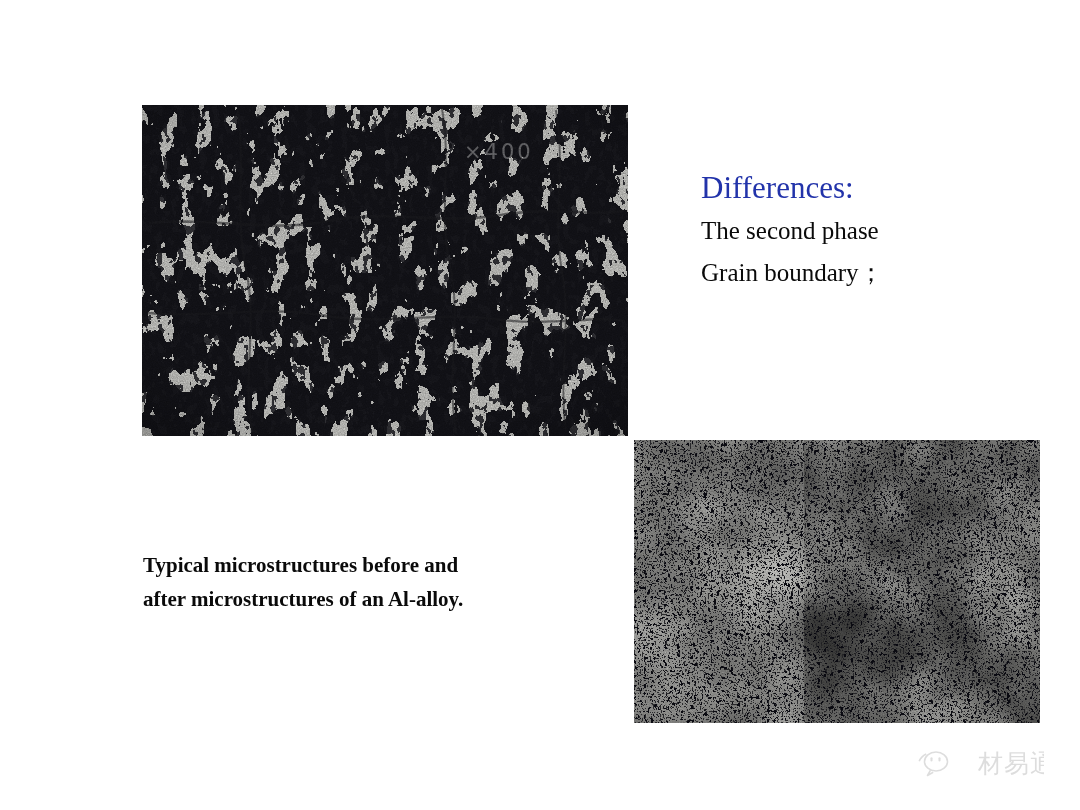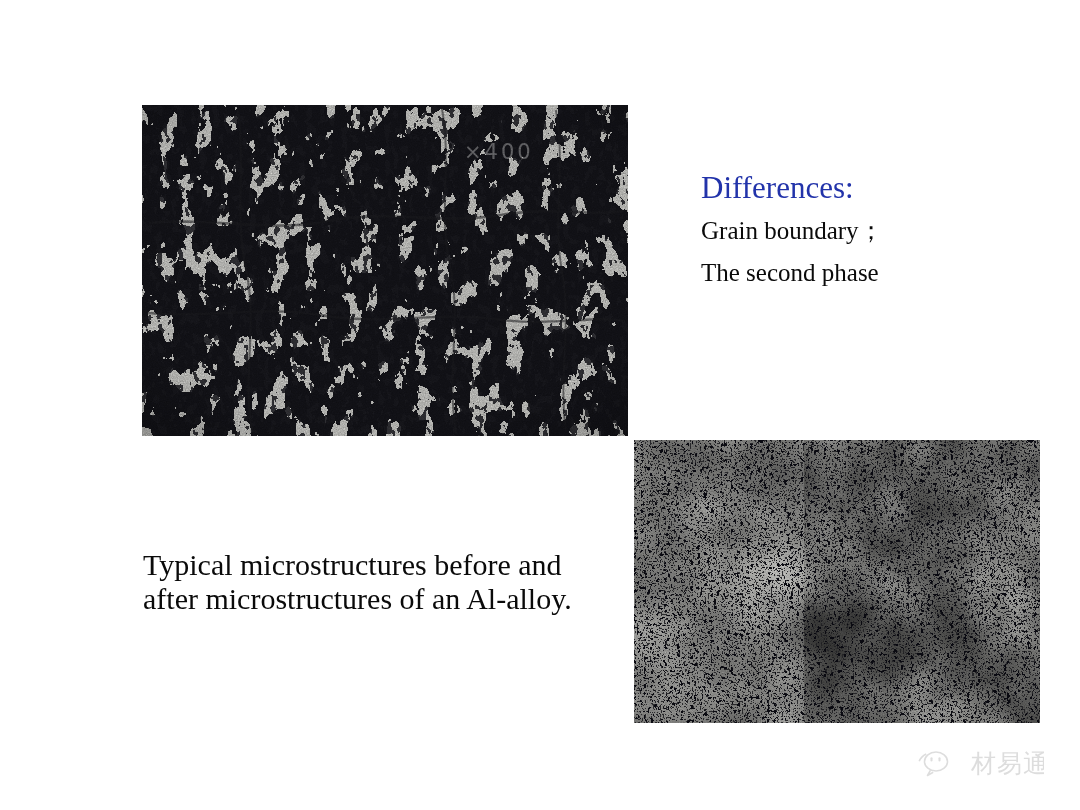--- a/index.html
+++ b/index.html
@@ -65,34 +65,35 @@
     white-space: nowrap;
   }
 
   #caption-block {
     position: absolute;
     left: 143px;
     top: 548px;
     width: 470px;
   }
   .caption-line {
-    font-size: 30px;
+    font-size: 21px;
     line-height: 34px;
     color: #0a0a0a;
     white-space: nowrap;
+    font-weight: bold;
   }
 
   
   #watermark {
     position: absolute;
     left: 918px;
     top: 748px;
     display: flex;
     align-items: center;
-    gap: 7px;
+    gap: 14px;
     opacity: 0.95;
   }
   #watermark-logo { display: block; }
   #watermark-text {
     font-family: "DejaVu Sans", "Liberation Sans", sans-serif;
     font-size: 25px;
     line-height: 30px;
     color: #dcdcdc;
     letter-spacing: 1px;
     white-space: nowrap;
@@ -228,22 +229,22 @@
       <rect x="0" y="0" width="406" height="283" filter="url(#speckleFine)" opacity="0.9"></rect>
 
       <rect x="0" y="0" width="406" height="283" filter="url(#speckleCoarse)"></rect>
 
       <rect x="0" y="0" width="406" height="283" filter="url(#homoGrain)" opacity="0.5"></rect>
     </svg>
   </div>
 
   <div id="differences-block">
     <div id="differences-heading">Differences:</div>
+    <div class="difference-line">The second phase</div>
     <div class="difference-line">Grain boundary；</div>
-    <div class="difference-line">The second phase</div>
   </div>
 
   <div id="caption-block">
     <div class="caption-line">Typical microstructures before and</div>
     <div class="caption-line">after microstructures of an Al-alloy.</div>
   </div>
 
   <div id="watermark">
     <svg id="watermark-logo" width="46" height="32" viewBox="0 0 46 32">
       <g fill="none" stroke="#dcdcdc" stroke-width="1.6">

